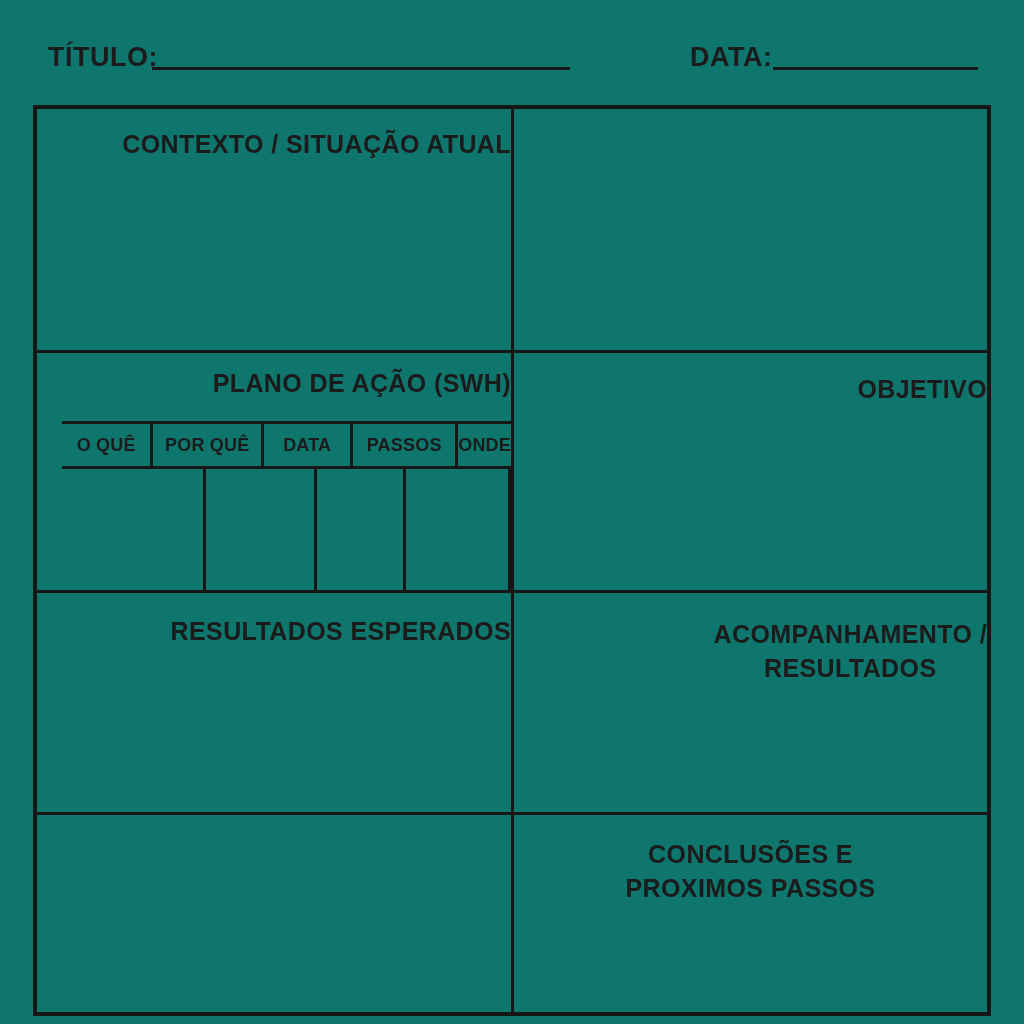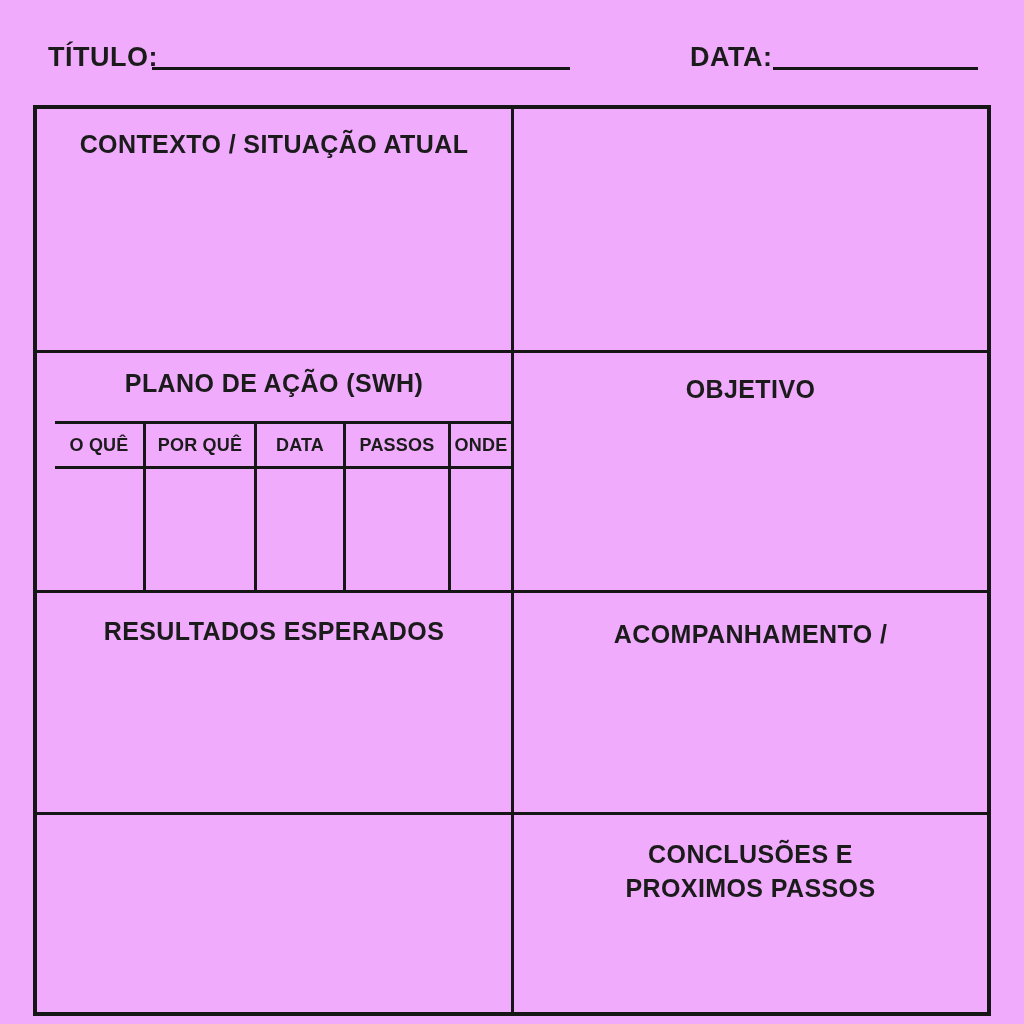--- a/index.html
+++ b/index.html
@@ -1,19 +1,19 @@
 <!DOCTYPE html>
 <html><head>
 <meta charset="utf-8">
 <style>
   html,body{margin:0;padding:0;}
   .page{
     position:relative;
     width:1024px;height:1024px;
-    background:#f0abfc;
+    background:#0f766e;
     font-family:"Liberation Sans",sans-serif;
     color:#1b1b1b;
     overflow:hidden;
   }
   
   .hdr-label{
     position:absolute;
     font-weight:bold;
     font-size:27px;
     letter-spacing:.5px;
@@ -39,21 +39,21 @@
     grid-template-columns:477px 1fr;
     grid-template-rows:244px 240px 222px auto;
   }
   .cell{
     box-sizing:border-box;
     position:relative;
     display:flex;
     flex-direction:column;
   }
   .vline{border-right:3px solid #161616;}   
-  .hline{border-bottom:3px solid #161616;}  
+  .hline{border-bottom:3px solid #161616;align-items:flex-end;}  
   .sec-title{
     font-weight:bold;
     font-size:25px;
     line-height:28px;
     text-align:center;
     letter-spacing:.4px;
     white-space:pre-line;
   }
   .pt21{padding-top:21px;}
   .pt16{padding-top:16px;}
@@ -138,21 +138,21 @@
       <div class="sec-title pt22">OBJETIVO</div>
       <div class="content"></div>
     </div>
 
     <div class="cell vline hline">
       <div class="sec-title pt24">RESULTADOS ESPERADOS</div>
       <div class="content"></div>
     </div>
 
     <div class="cell hline">
-      <div class="sec-title pt24 two-line"><span>ACOMPANHAMENTO /</span><br></div>
+      <div class="sec-title pt24 two-line"><span>ACOMPANHAMENTO /</span><br><span>RESULTADOS</span></div>
       <div class="content"></div>
     </div>
 
     <div class="cell vline">
       <div class="content"></div>
     </div>
 
     <div class="cell">
       <div class="sec-title pt22 two-line"><span>CONCLUSÕES E</span><br><span>PROXIMOS PASSOS</span></div>
       <div class="content"></div>

